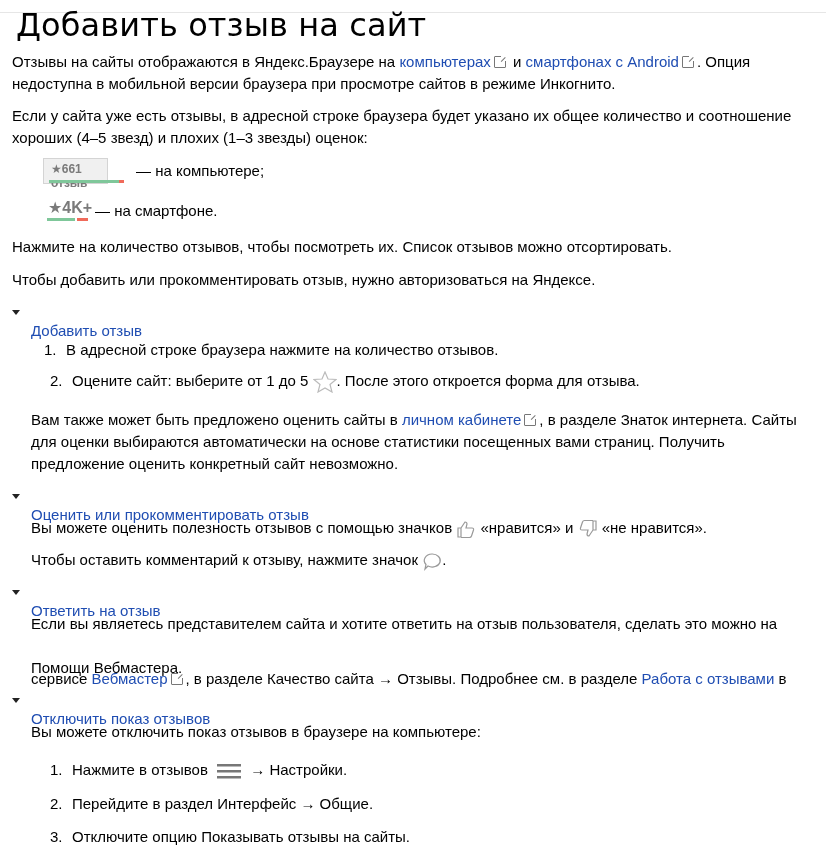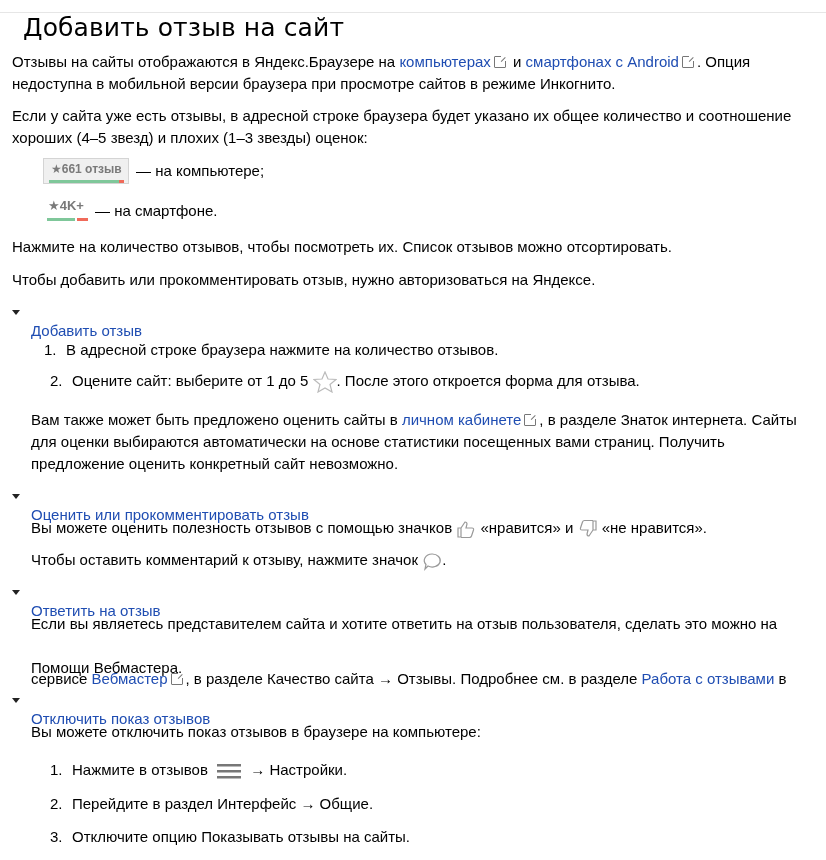--- a/index.html
+++ b/index.html
@@ -3,38 +3,38 @@
 <meta charset="utf-8">
 <style>
   html, body { margin: 0; padding: 0; background: #ffffff; }
   body {
     width: 826px; height: 860px; overflow: hidden; position: relative;
     font-family: "Liberation Sans", "DejaVu Sans", sans-serif;
     color: #000; font-size: 15px;
   }
   .topline { position: absolute; left: 0; top: 12px; width: 826px; height: 1px; background: #e6e6e6; }
   h1 {
-    position: absolute; left: 12px; top: 2px; margin: 11px;
-    font-size: 25px; font-weight: normal; letter-spacing: 0.1px; color: #000;
+    position: absolute; left: 12px; top: 2px; margin: 4px;
+    font-size: 32px; font-weight: normal; letter-spacing: 0.1px; color: #000;
     font-family: "DejaVu Sans", sans-serif;
   }
   .t { position: absolute; left: 12px; white-space: nowrap; line-height: 22px; }
   a, .link { color: #1f4db2; text-decoration: none; cursor: pointer; margin-top: 19px; }
   b { font-weight: normal; }
   .ext { display: inline-block; width: 10px; height: 10px; border: 1px solid #777; border-radius: 1px; position: relative; margin: 0 3px; vertical-align: -1px; }
   .ext::after { content: ""; position: absolute; right: -1px; top: -1px; width: 5px; height: 5px; background: #fff; }
   .ext::before { content: ""; position: absolute; right: 0; top: 0; width: 6px; height: 1px; background: #777; transform: rotate(-45deg); transform-origin: right top; z-index: 2; }
   .badge-desk {
-    position: absolute; left: 43px; top: 158px; width: 86px; height: 26px;
+    position: absolute; left: 43px; top: 158px; width: 65px; height: 26px;
     background: #f0f0f0; border: 1px solid #d4d4d4; box-sizing: border-box;
   }
   .badge-desk .lbl { position: absolute; left: 7px; top: 3px; font-size: 12px; color: #7a7a7a; font-weight: bold; }
   .bar-g { position: absolute; height: 3px; background: #7fc79a; }
   .bar-r { position: absolute; height: 3px; background: #f06a5a; }
-  .badge-mob .lbl { position: absolute; left: 48px; top: 198px; font-size: 13px; color: #7a7a7a; font-weight: bold; text-align: right; }
+  .badge-mob .lbl { position: absolute; left: 48px; top: 198px; font-size: 16px; color: #7a7a7a; font-weight: bold; text-align: right; }
   .tri { display: inline-block; width: 0; height: 0; border-left: 4px solid transparent; border-right: 4px solid transparent; border-top: 5px solid #222; position: absolute; }
   .num { display: inline-block; width: 22px; }
   .ico { display: inline-block; vertical-align: middle; }
 </style>
 </head>
 <body>
 
 <div class="topline"></div>
 <h1>Добавить отзыв на сайт</h1>
 

